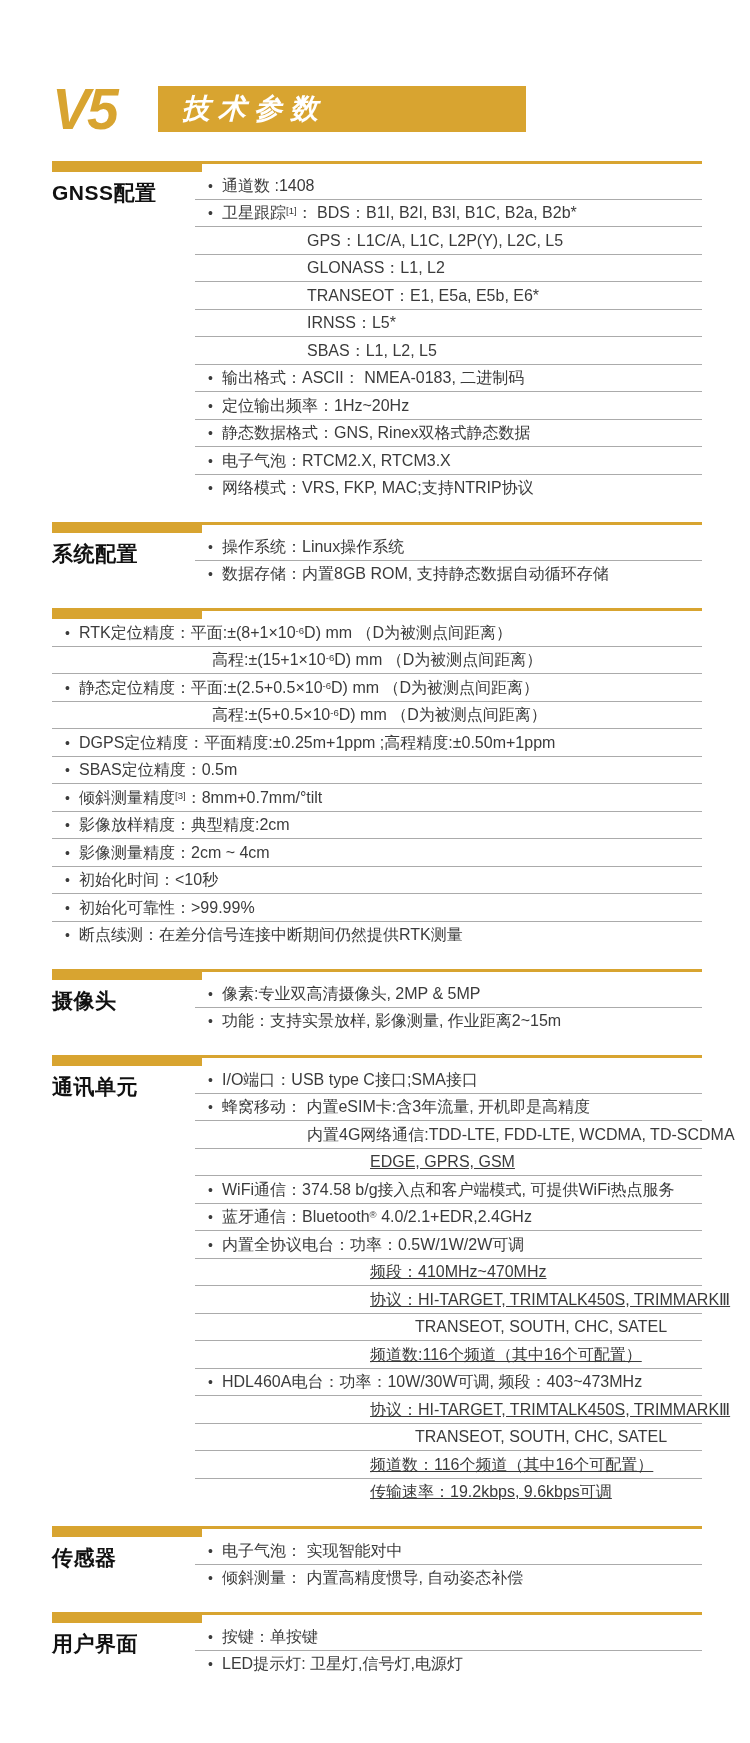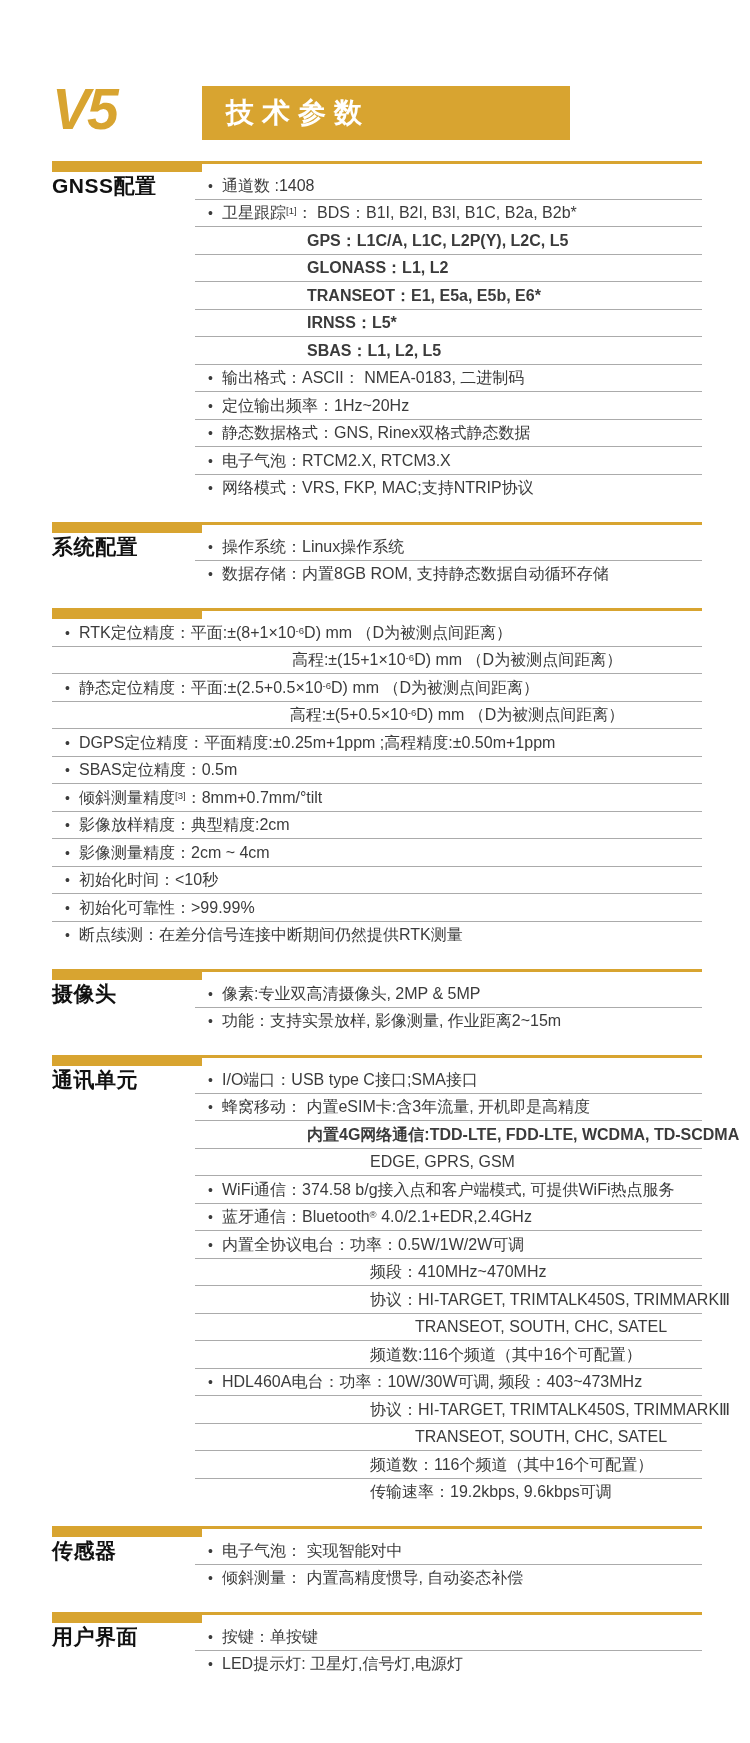--- a/index.html
+++ b/index.html
@@ -13,59 +13,59 @@
   body{
     width:750px;height:1743px;
     font-family:"Liberation Sans","DejaVu Sans",sans-serif;
     -webkit-font-smoothing:antialiased;
   }
   .page{
     position:relative;width:750px;height:1743px;background:#fff;
     box-sizing:border-box;padding:84px 48px 0 52px;overflow:hidden;
   }
   
-  header{display:flex;align-items:flex-start;height:50px;margin-bottom:27px;gap:44px;}
+  header{display:flex;align-items:flex-start;height:50px;margin-bottom:27px;}
   .logo{
     width:106px;flex:none;
     font-size:57px;line-height:50px;font-weight:800;font-style:italic;
     letter-spacing:-3px;color:var(--accent);
   }
   .banner{
-    margin-top:2px;height:54px;width:368px;flex:none;
+    margin-top:2px;height:46px;width:368px;flex:none;
     background:var(--accent);display:flex;align-items:center;
-    padding-left:24px;box-sizing:border-box;
+    padding-left:24px;box-sizing:border-box;font-style:italic;
   }
   .banner .banner-txt{
     color:var(--banner-text);font-size:28px;font-weight:700;letter-spacing:8px;
   }
   
   section .divider{position:relative;height:11px;margin-top:20px;}
   section:first-child .divider{margin-top:0;}
   .divider .bar{position:absolute;left:0;top:0;width:150px;height:11px;background:var(--accent);}
   .divider .line{position:absolute;left:150px;right:0;top:0;height:2.5px;background:var(--accent);}
   .sbody{display:flex;}
   .stitle{
-    width:143px;flex:none;margin:0;padding-top:0;
+    width:143px;flex:none;margin:0;padding-top:7px;
     font-size:21px;font-weight:700;color:var(--title);
     letter-spacing:0.5px;white-space:nowrap;
   }
   .stitle sup{font-size:55%;font-weight:700;line-height:0;}
   .rows{flex:1;min-width:0;}
   .row{
     display:flex;align-items:flex-start;box-sizing:border-box;
     height:27.5px;padding:4.5px 0 0;
     font-size:16px;line-height:18px;color:var(--text);white-space:nowrap;
   }
   .row:not(:last-child){border-bottom:1px solid var(--sep);}
   .row .dot{width:14px;margin-left:13px;flex:none;font-size:14px;line-height:18px;color:var(--text);}
   .row .txt{flex:none;}
   .row sup{font-size:60%;line-height:0;vertical-align:4px;}
-  .row.level-1{padding-left:112px;font-weight:bold;}
-  .row.level-2{padding-left:160px;justify-content:center;}
-  .row.level-3{padding-left:175px;}
+  .row.level-1{padding-left:112px;}
+  .row.level-2{padding-left:160px;}
+  .row.level-3{padding-left:175px;text-decoration:underline;}
   .row.level-4{padding-left:220px;}
 </style>
 </head>
 <body>
 
 <div class="page">
   <header>
     <div class="logo">V5</div>
     <div class="banner">
       <span class="banner-txt">技术参数</span>

